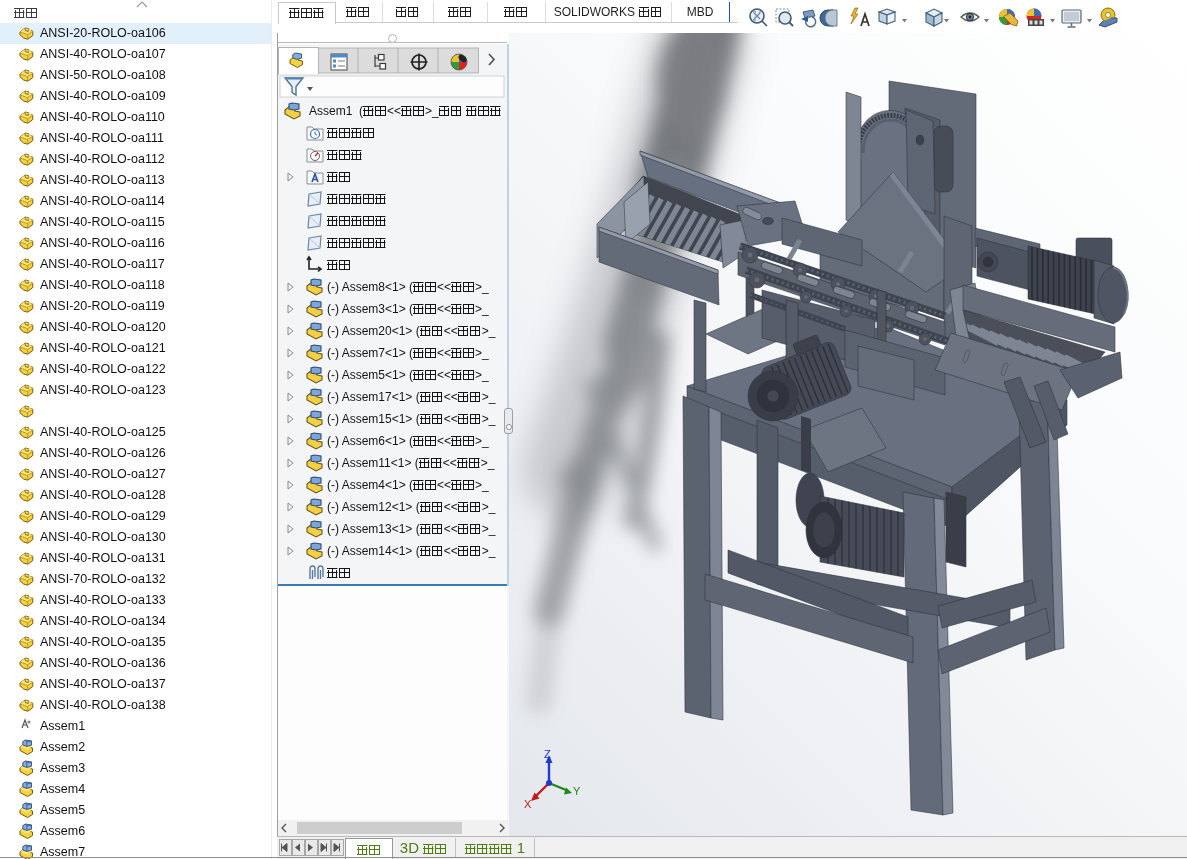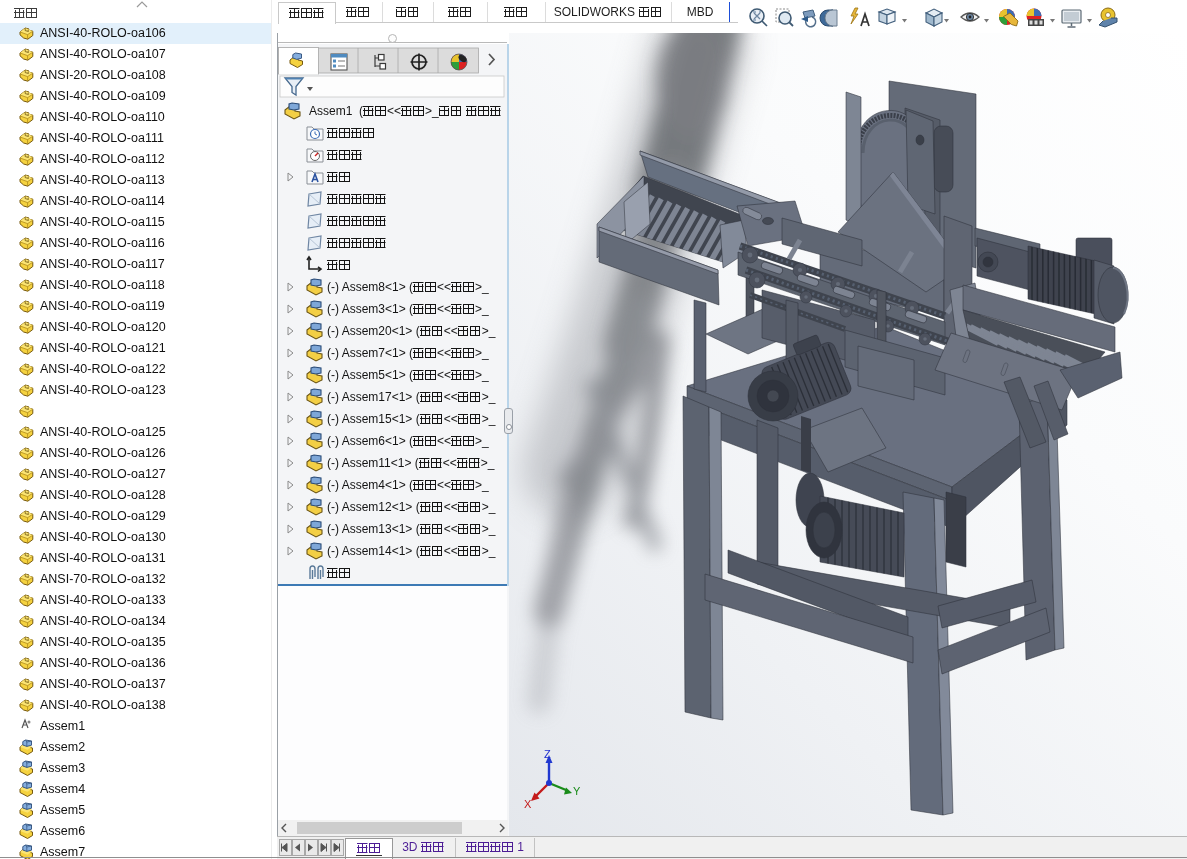--- a/index.html
+++ b/index.html
@@ -28,21 +28,21 @@
 #lp .sel{background:#e2f0fb}
 
 #ts{left:277px;top:0;width:910px;height:33px;background:#fff}
 .ctab{position:absolute;top:2px;height:20px;line-height:20px;font-size:12px;color:#1e1e1e;text-align:center}
 
 #fm{left:277px;top:33px;width:231px;height:803px;background:#f4f5f7;border-left:1px solid #9aa0a6}
 #fm .white{position:absolute;left:0;top:0;width:231px;height:11px;background:#fff}
 .trow{position:absolute;font-size:12px;color:#141414;white-space:nowrap;height:22px;line-height:22px}
 
 #bb{left:277px;top:836px;width:910px;height:23px;background:#f0f0f0;border-top:1px solid #b8b8b8}
-.btab{position:absolute;top:1px;height:19px;line-height:19px;font-size:12px;color:#4c1d95;text-align:center}
+.btab{position:absolute;top:1px;height:19px;line-height:19px;font-size:15px;color:#4d7c0f;text-align:center}
 </style></head><body>
 <div id="app">
 <div id="lp" class="abs">
 <div class="abs" style="left:14px;top:6px;font-size:12.5px;color:#3c3c3c"><i class="c"></i><i class="c cb"></i></div>
 <svg class="abs" style="left:136px;top:1px" width="12" height="7">
         <path d="M1,6 L6,1 L11,6" fill="none" stroke="#9a9a9a" stroke-width="1.2"></path>
       </svg>
 <div class="abs" style="left:271px;top:0;width:1px;height:859px;background:#ececec"></div>
 <svg width="0" height="0" style="position:absolute">
         <defs>
@@ -100,27 +100,27 @@
           <circle cx="7" cy="2" r="1.5" fill="#888"></circle>
         </g>
 <use href="#asm" x="19" y="739"></use>
 <use href="#asm" x="19" y="760"></use>
 <use href="#asm" x="19" y="781"></use>
 <use href="#asm" x="19" y="802"></use>
 <use href="#asm" x="19" y="823"></use>
 <use href="#asm" x="19" y="844"></use>
 </svg>
 <div class="row" style="top:23px">
-        <span class="t">ANSI-40-ROLO-oa106</span>
+        <span class="t">ANSI-20-ROLO-oa106</span>
       </div>
 <div class="row" style="top:44px">
         <span class="t">ANSI-40-ROLO-oa107</span>
       </div>
 <div class="row" style="top:65px">
-        <span class="t">ANSI-20-ROLO-oa108</span>
+        <span class="t">ANSI-50-ROLO-oa108</span>
       </div>
 <div class="row" style="top:86px">
         <span class="t">ANSI-40-ROLO-oa109</span>
       </div>
 <div class="row" style="top:107px">
         <span class="t">ANSI-40-ROLO-oa110</span>
       </div>
 <div class="row" style="top:128px">
         <span class="t">ANSI-40-ROLO-oa111</span>
       </div>
@@ -139,21 +139,21 @@
 <div class="row" style="top:233px">
         <span class="t">ANSI-40-ROLO-oa116</span>
       </div>
 <div class="row" style="top:254px">
         <span class="t">ANSI-40-ROLO-oa117</span>
       </div>
 <div class="row" style="top:275px">
         <span class="t">ANSI-40-ROLO-oa118</span>
       </div>
 <div class="row" style="top:296px">
-        <span class="t">ANSI-40-ROLO-oa119</span>
+        <span class="t">ANSI-20-ROLO-oa119</span>
       </div>
 <div class="row" style="top:317px">
         <span class="t">ANSI-40-ROLO-oa120</span>
       </div>
 <div class="row" style="top:338px">
         <span class="t">ANSI-40-ROLO-oa121</span>
       </div>
 <div class="row" style="top:359px">
         <span class="t">ANSI-40-ROLO-oa122</span>
       </div>

